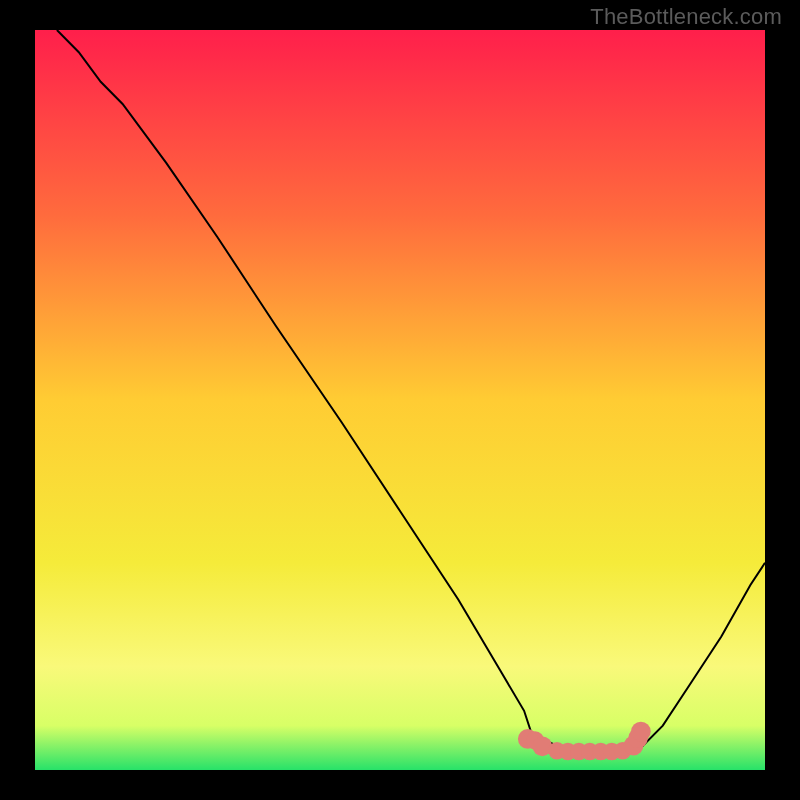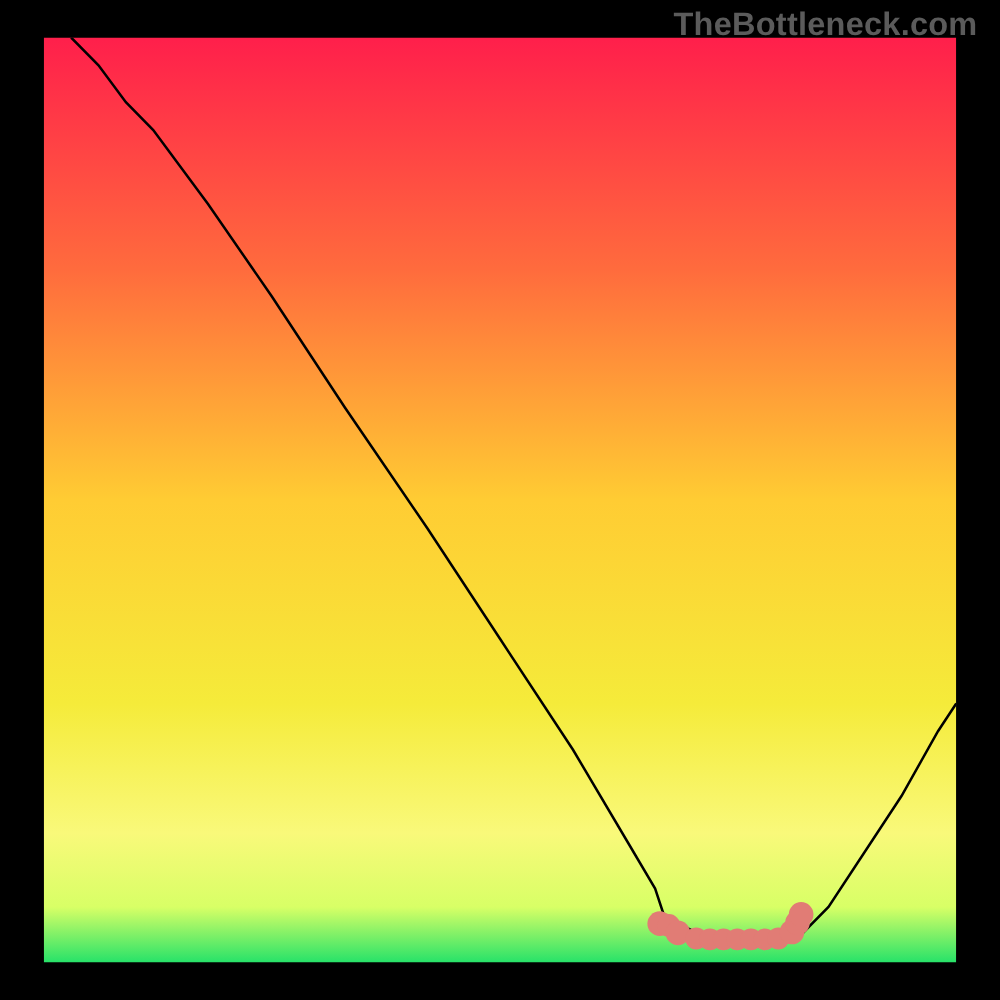--- a/index.html
+++ b/index.html
@@ -8,22 +8,22 @@
     position: relative;
     width: 800px;
     height: 800px;
     background: #000;
   }
   .watermark {
     position: absolute;
     top: 4px;
     right: 18px;
     font-family: Arial, Helvetica, sans-serif;
-    font-size: 26px;
-    font-weight: bold;
+    font-size: 22px;
+    font-weight: normal;
     color: #5b5b5b;
     letter-spacing: 0.2px;
   }
   .plot {
     position: absolute;
     left: 35px;
     top: 30px;
     width: 730px;
     height: 740px;
   }

